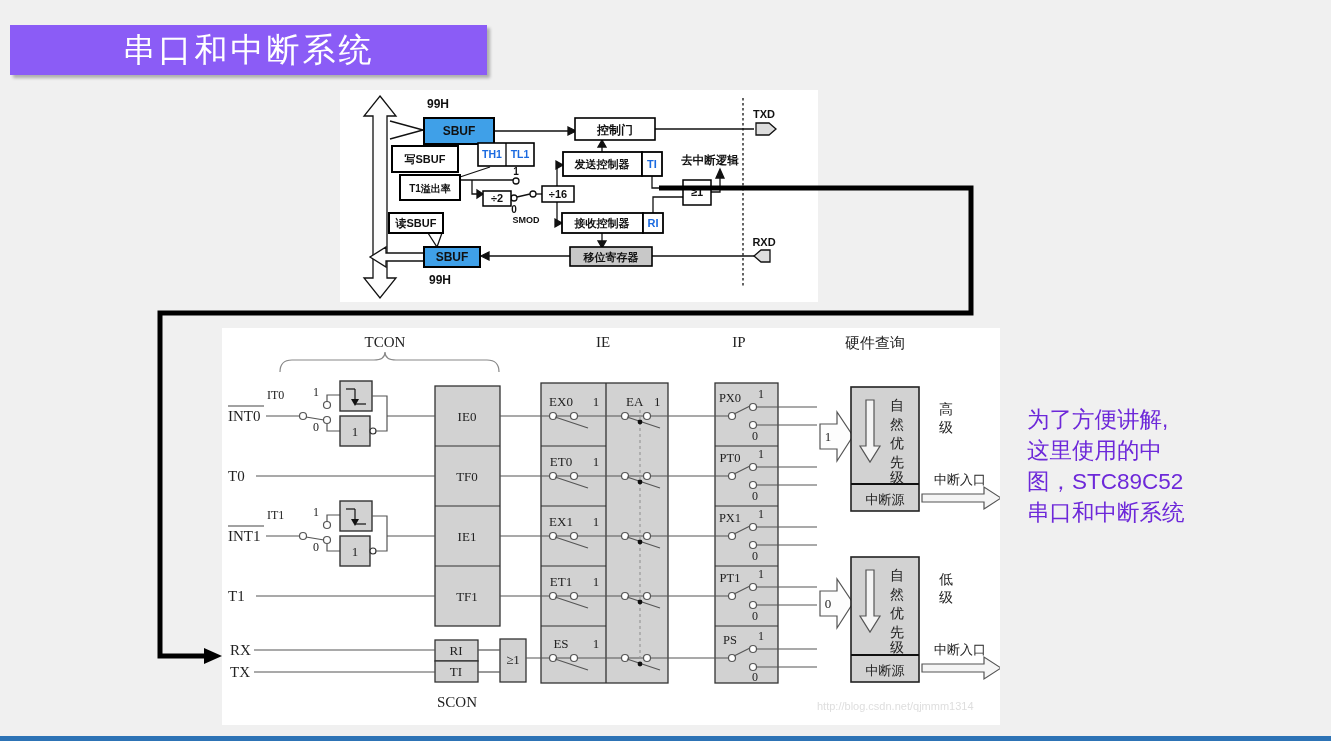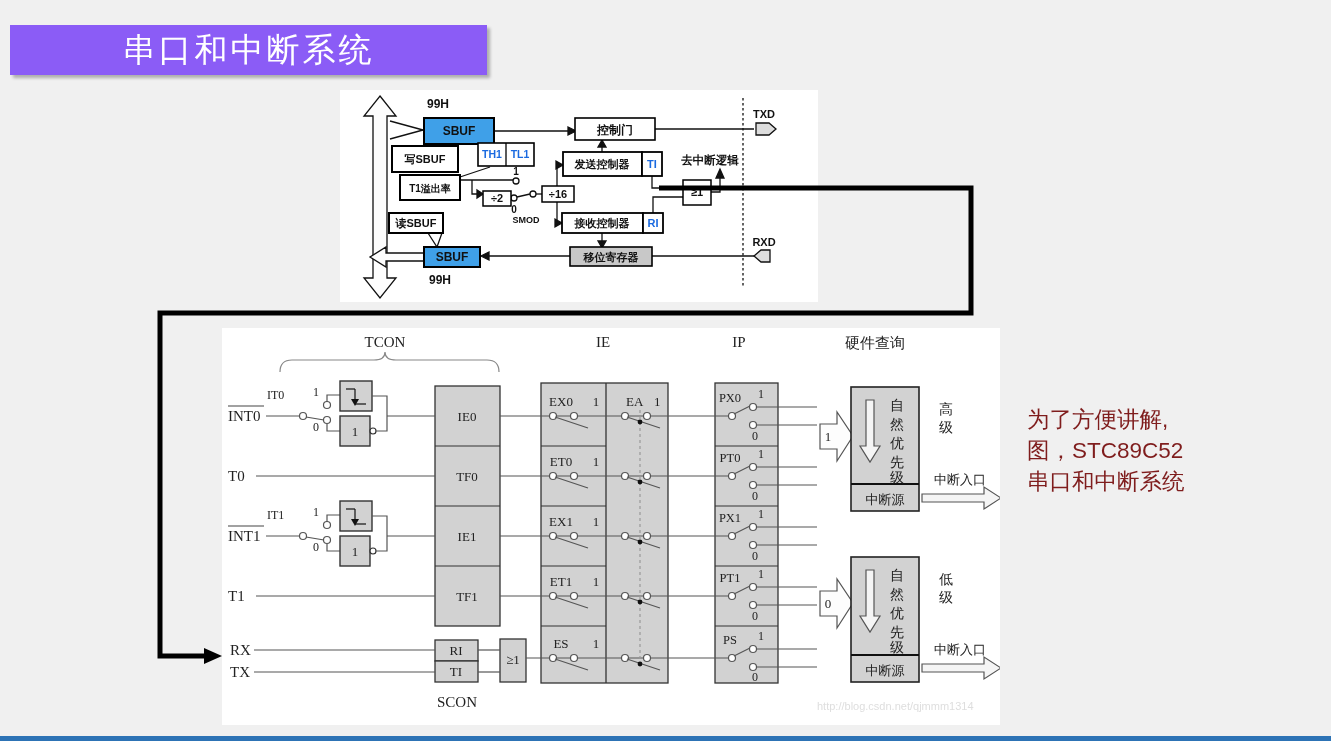--- a/index.html
+++ b/index.html
@@ -6,21 +6,21 @@
   .slide{position:relative;width:1331px;height:741px;background:#f0f0f0;overflow:hidden;
          font-family:"Liberation Sans",sans-serif;}
   .banner{position:absolute;left:10px;top:25px;width:477px;height:50px;background:#8b5cf6;
           color:#ffffff;display:flex;align-items:center;justify-content:center;
           font-size:33px;letter-spacing:3px;box-shadow:3px 3px 3px rgba(0,0,0,.28);}
   .panel{position:absolute;background:#ffffff;}
   .panel-upper{left:340px;top:90px;width:478px;height:212px;}
   .panel-lower{left:222px;top:328px;width:778px;height:397px;}
   .overlay{position:absolute;left:0;top:0;width:1331px;height:741px;pointer-events:none;}
   .side-note{position:absolute;left:1027px;top:404px;width:300px;font-size:22.5px;
-             line-height:31px;color:#7f1d1d;}
+             line-height:31px;color:#6d28d9;}
   .footer-strip{position:absolute;left:0;bottom:0;width:100%;height:5px;background:#2d73b5;}
   
   text.t{font-family:"Liberation Sans",sans-serif;font-weight:bold;fill:#111;}
   text.s{font-family:"Liberation Serif",serif;fill:#222;}
   text.blue{fill:#1a6ae0;}
   text.wm{font-family:"Liberation Sans",sans-serif;fill:#dedede;}
 </style>
 </head>
 <body>
 
@@ -396,18 +396,19 @@
     <text class="wm" x="595" y="382" font-size="11">http://blog.csdn.net/qjmmm1314</text>
   </svg>
 
   <svg class="overlay" viewBox="0 0 1331 741">
     <polyline points="659,188 971,188 971,313 160,313 160,656 206,656" fill="none" stroke="#000" stroke-width="5" stroke-linejoin="miter"></polyline>
     <polygon points="204,648 204,664 222,656" fill="#000"></polygon>
   </svg>
 
   <div class="side-note">
     <div>为了方便讲解,</div>
+    <div>这里使用的中</div>
     <div>图，STC89C52</div>
     <div>串口和中断系统</div>
   </div>
 
   <div class="footer-strip"></div>
 </div>
 
 </body></html>

